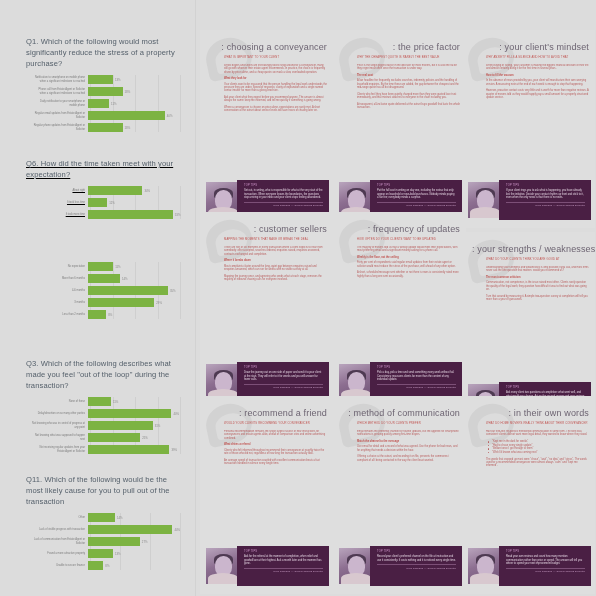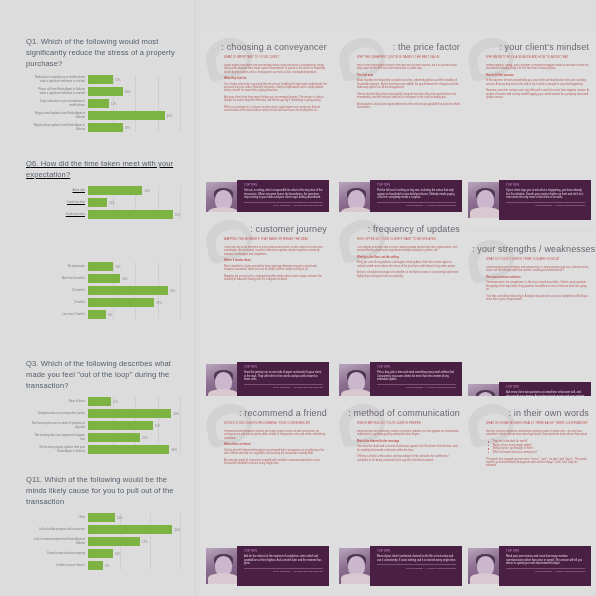--- a/index.html
+++ b/index.html
@@ -311,21 +311,21 @@
           <div class="brow">
             <div class="blabel">Not receiving regular updates from your Estate Agent or Solicitor</div>
             <div class="btrack">
               <div class="bfill" style="width: 84.7826%; background: rgb(124, 179, 66);"></div>
               <div class="bval" style="left: 84.7826%;">39%</div>
             </div>
           </div>
         </div>
       </div>
       <div class="qblock" style="top: 474px;">
-        <div class="q-title">Q11. Which of the following would be the minds likely cause for you to pull out of the transaction</div>
+        <div class="q-title">Q11. Which of the following would be the most likely cause for you to pull out of the transaction</div>
         <div class="chart">
           <div class="chart-grid">
             <div class="gridline" style="left: 0%;"></div>
             <div class="gridline" style="left: 33.3333%;"></div>
             <div class="gridline" style="left: 66.6667%;"></div>
             <div class="gridline" style="left: 100%;"></div>
           </div>
           <div class="brow">
             <div class="blabel">Other</div>
             <div class="btrack">
@@ -442,21 +442,21 @@
               <div class="quote-text">Put the full cost in writing on day one, including the extras that only appear on leasehold or new-build purchases. Nobody minds paying a fair fee; everybody minds a surprise.</div>
               <div class="quote-rule"></div>
               <div class="quote-attrib">Paul Jackson — Conveyancing Director</div>
             </div>
           </div>
         </div>
       </div>
       <div class="card" style="left: 4px; top: 212px;">
         <div class="card-inner">
           <div class="leaf"></div>
-          <div class="card-title">: customer journey</div>
+          <div class="card-title">: customer sellers</div>
           <div class="card-sub">mapping the moments that make or break the deal</div>
           <div class="card-body">
             <p class="para">There are five or six moments in every transaction where a client expects to hear from somebody: offer accepted, searches ordered, enquiries raised, enquiries answered, contracts exchanged and completion.</p>
             <p class="subhead">Where it breaks down</p>
             <p class="para">Most complaints cluster around the long, quiet gap between enquiries raised and enquiries answered, which can run for weeks with no visible activity at all.</p>
             <p class="para">Mapping the journey once, and agreeing who sends what at each stage, removes the majority of inbound chasing calls for everyone involved.</p>
           </div>
           <div class="quote-wrap">
             <div class="portrait">
               <div class="hair"></div>

